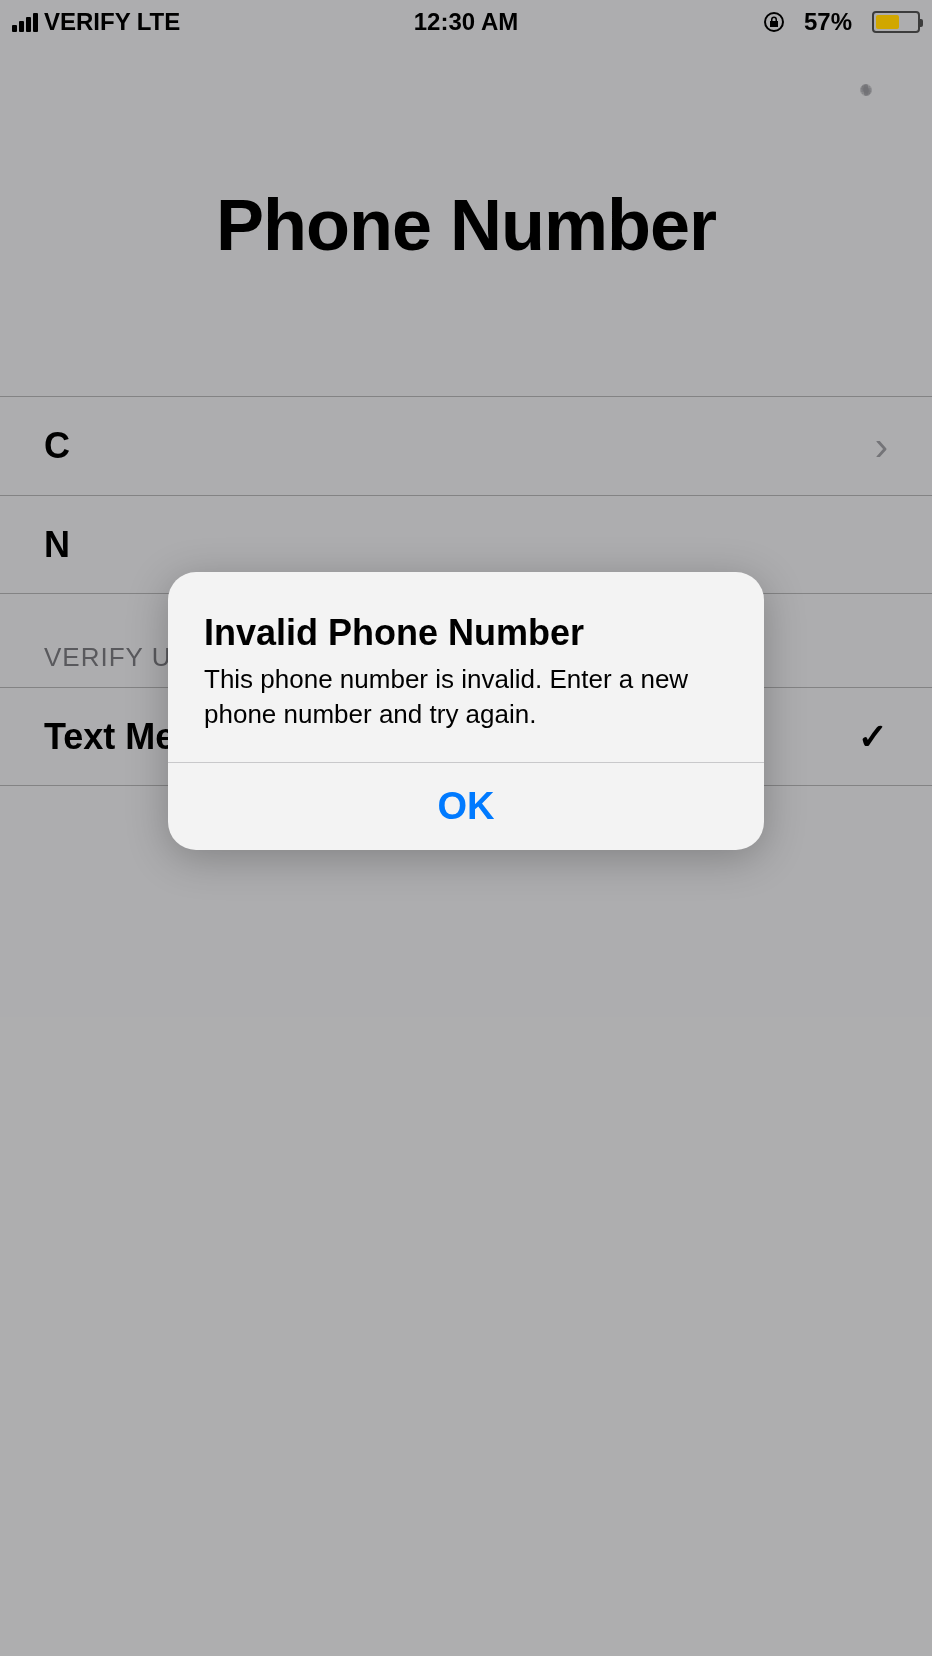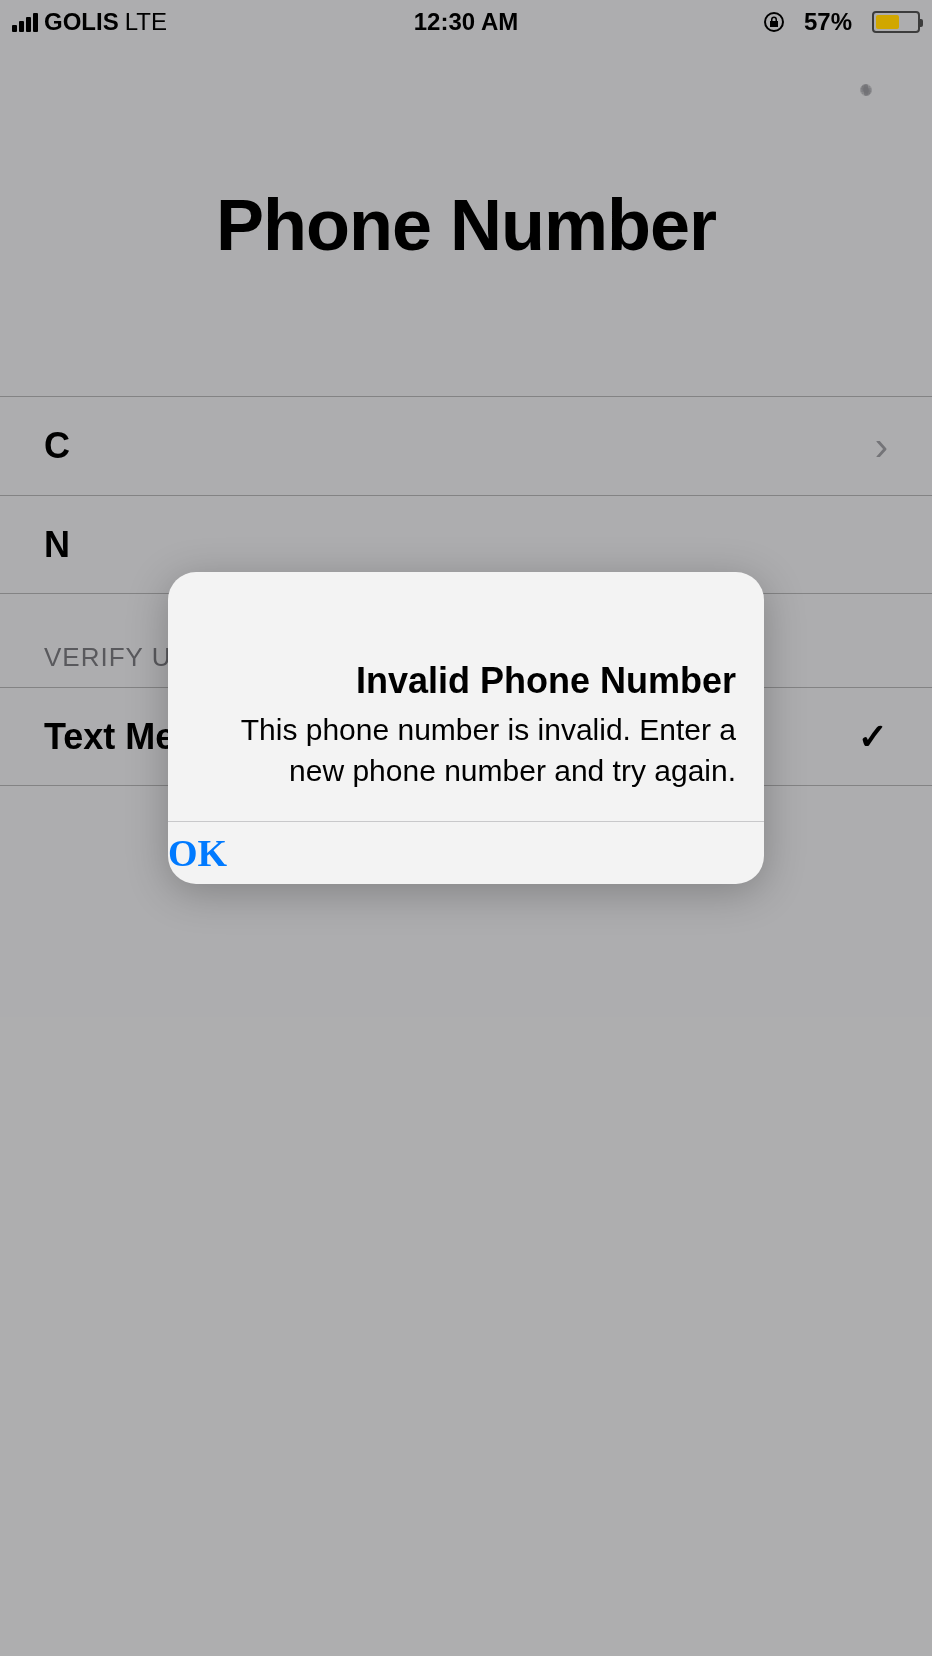--- a/index.html
+++ b/index.html
@@ -184,58 +184,57 @@
       top: 572px;
       transform: translateX(-50%);
       width: 596px;
       background: #f3f3f3;
       border-radius: 28px;
       z-index: 100;
       overflow: hidden;
       box-shadow: 0 8px 40px rgba(0,0,0,0.25);
     }
     .alert-body {
-      padding: 40px 28px 30px;
-      text-align: right;
-      margin-top: 48px;
+      padding: 40px 36px 30px;
+      text-align: left;
     }
     .alert-title {
       font-size: 36px;
       font-weight: 600;
       color: #000;
       margin-bottom: 8px;
     }
     .alert-message {
-      font-size: 30px;
+      font-size: 26px;
       color: #000;
       line-height: 1.35;
     }
     .alert-button {
       border-top: 1px solid #c8c8ca;
-      padding: 9px 0;
+      text-align: center;
+      padding: 22px 0;
       font-size: 38px;
       font-weight: 600;
       color: #007aff;
       cursor: pointer;
-      font-family: Liberation Serif, serif;
     }
   </style>
 </head>
 <body>
 
 <div class="status-bar">
   <div class="status-left">
     <div class="signal-bars">
       <span></span>
         <span></span>
         <span></span>
         <span></span>
     </div>
-    <span>GOLIS</span>
-    <span style="font-weight:400;">LTE</span>
+    <span>VERIFY</span>
+    <span style="font-weight:700;">LTE</span>
   </div>
   <div class="status-center">12:30 AM</div>
   <div class="status-right">
     <div class="lock-icon">
       <svg width="10" height="12" viewBox="0 0 10 12">
           <path d="M2 5V3.5a3 3 0 016 0V5h1v6H1V5h1zm1.5 0h3V3.5a1.5 1.5 0 00-3 0V5z" fill="#000"></path>
         </svg>
     </div>
     <span>57%</span>
     <div class="battery">

